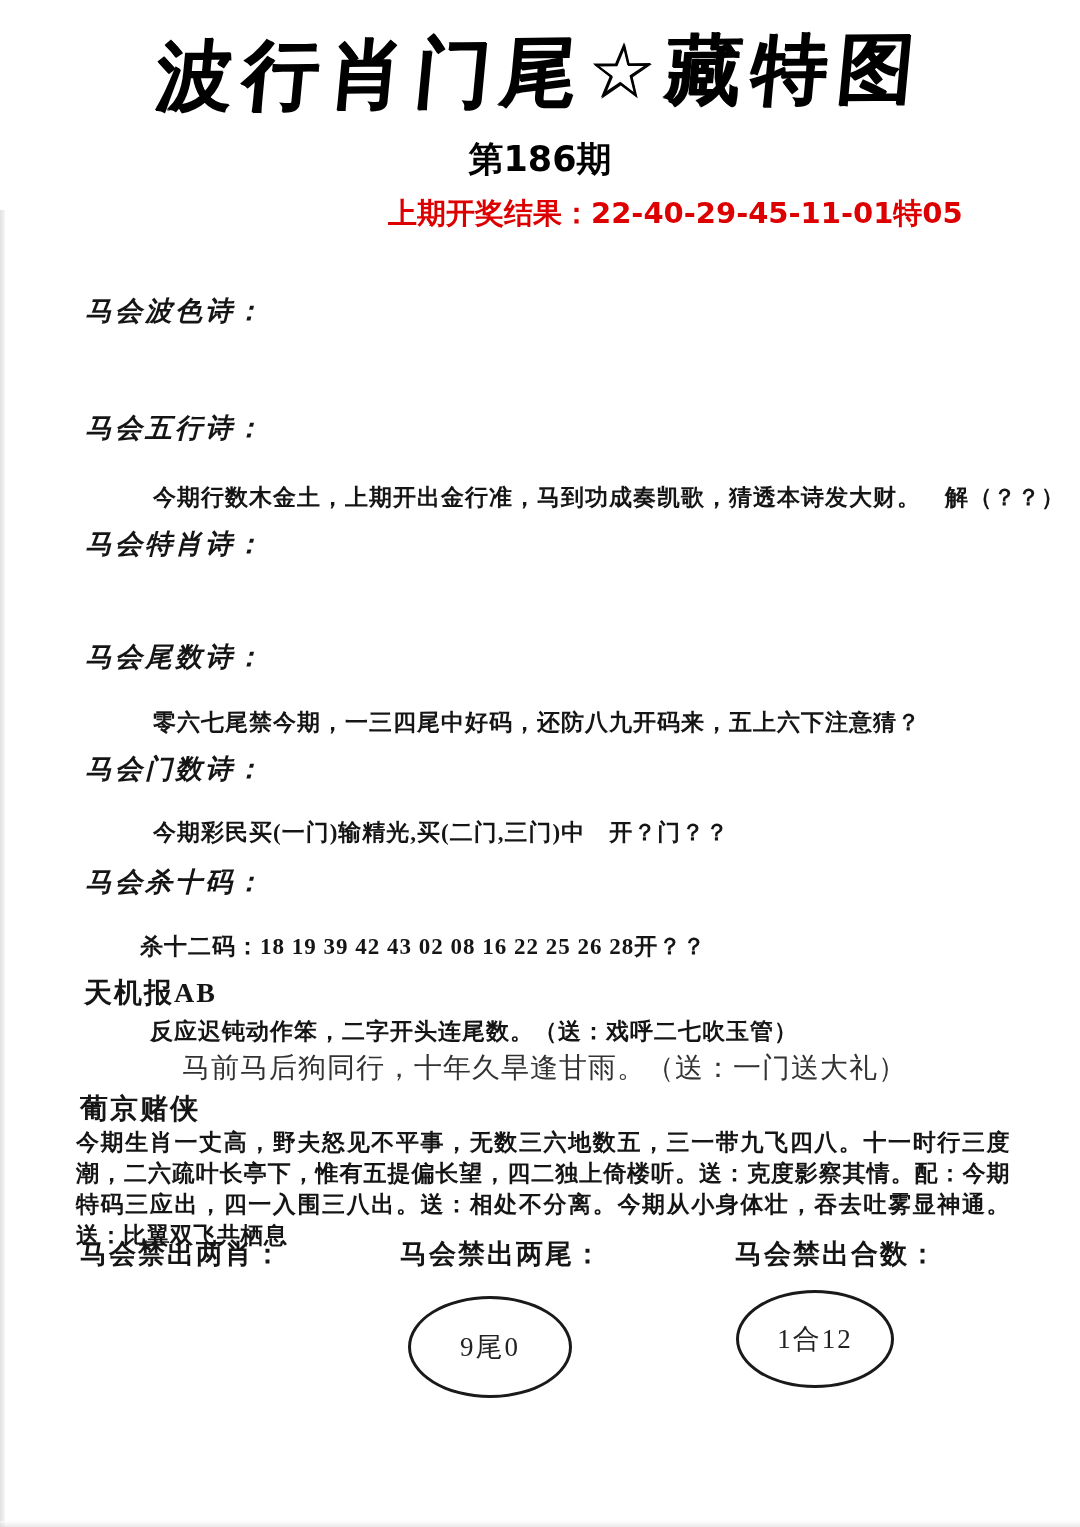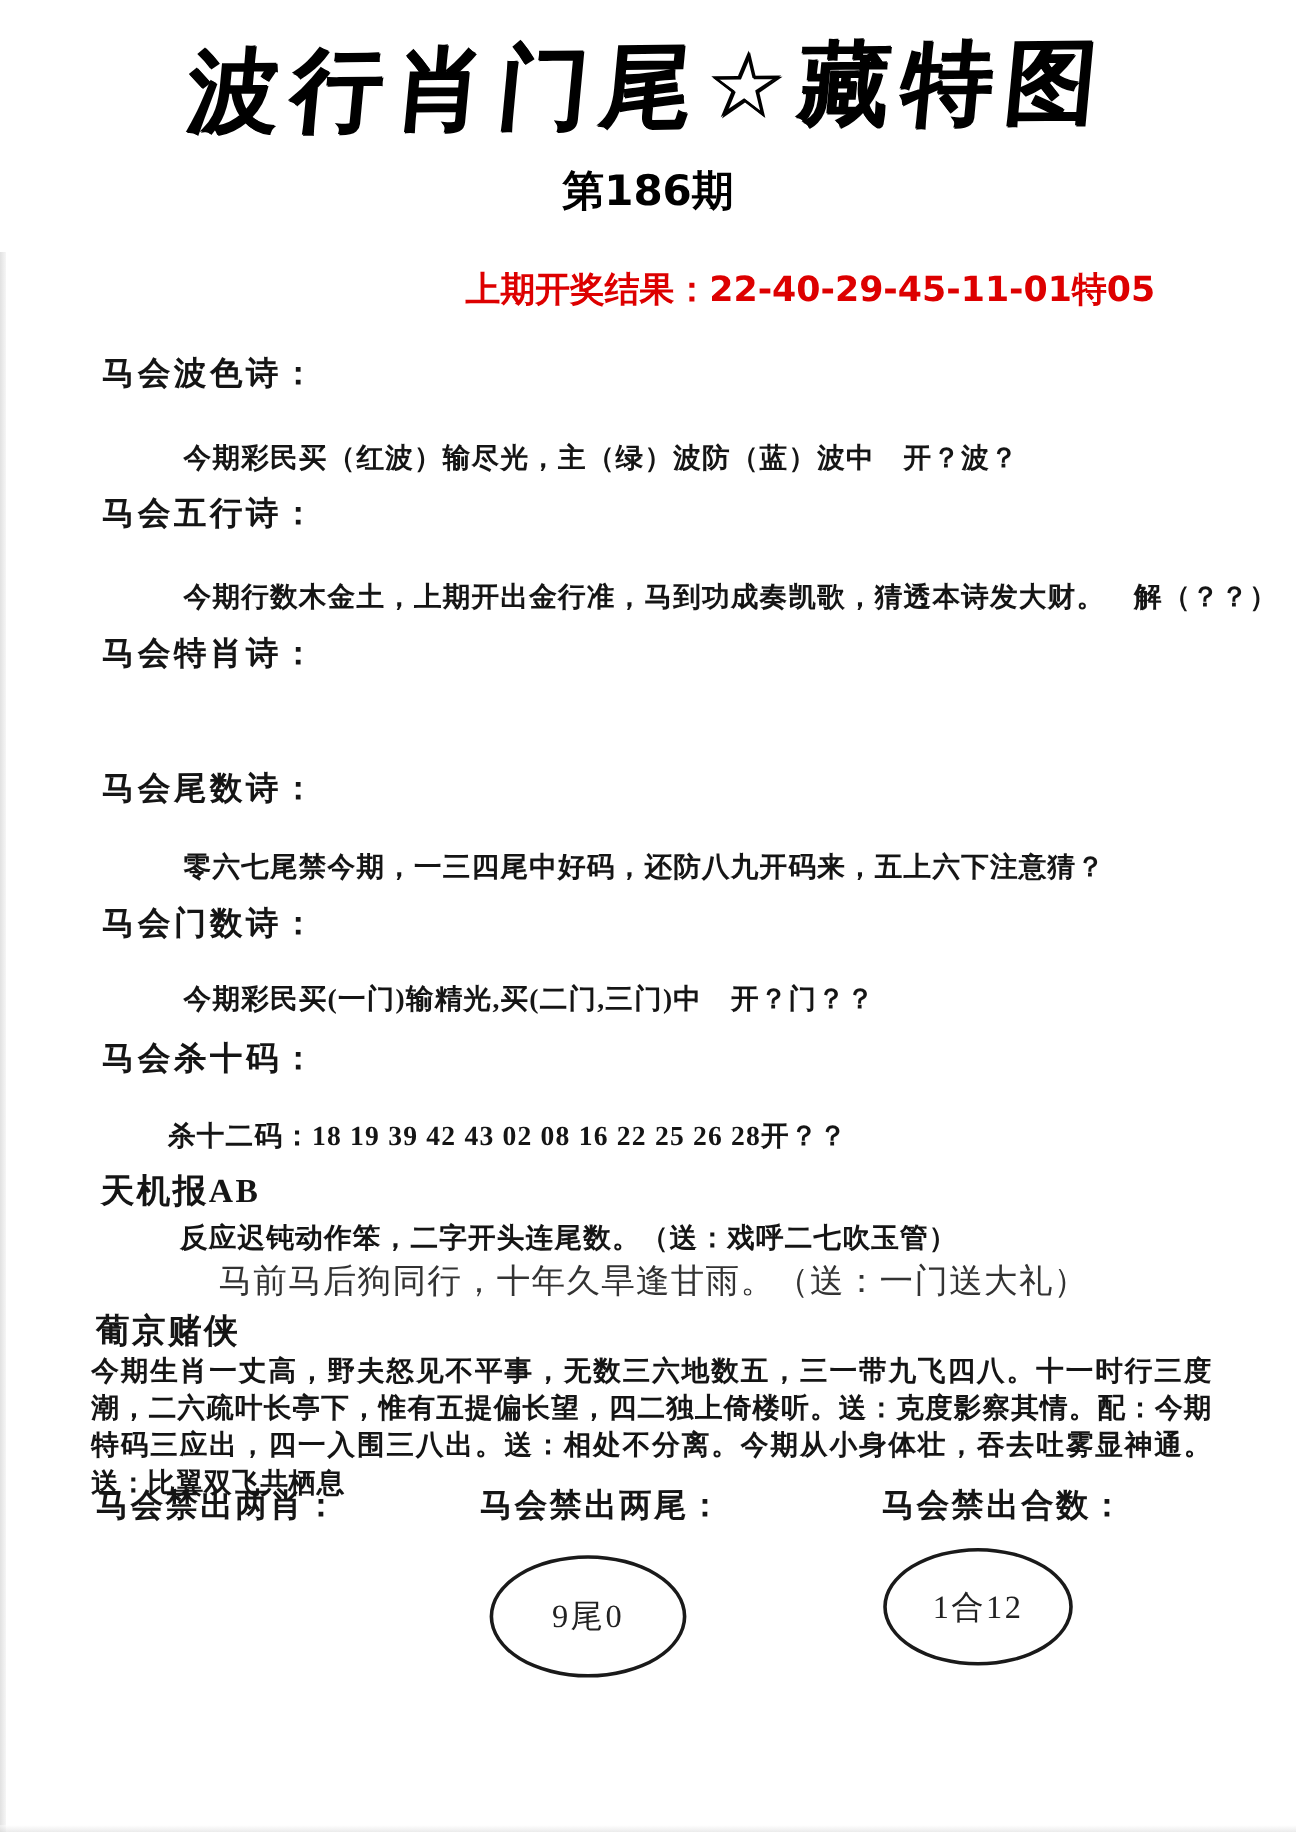--- a/index.html
+++ b/index.html
@@ -35,30 +35,30 @@
     position:absolute;left:0;right:0;top:136px;
     text-align:center;
     font-family:"DejaVu Sans", sans-serif;
     font-size:35px;font-weight:700;color:#000;
   }
   .last-result{
     position:absolute;left:388px;top:194px;
     font-family:"DejaVu Sans", sans-serif;
     font-size:29px;font-weight:700;color:#dd0000;
     white-space:nowrap;
-    margin-top:28px;
   }
   .provider{
     position:absolute;left:308px;top:243px;
     font-size:31px;font-weight:700;letter-spacing:2px;
   }
   .sec-header{
     position:absolute;left:85px;
     font-size:27px;font-weight:700;letter-spacing:3px;
     white-space:nowrap;
+    font-style:italic;
   }
   .sec-line{
     position:absolute;left:153px;
     font-size:23px;font-weight:700;letter-spacing:1px;
     white-space:nowrap;
   }
   .tj-header{
     position:absolute;left:84px;top:974px;
     font-size:28px;font-weight:700;letter-spacing:2px;
   }
@@ -97,21 +97,20 @@
 <div class="page">
 
   <h1 class="title">波行肖门尾☆藏特图</h1>
 
   <div class="issue">第186期</div>
 
   <div class="last-result">上期开奖结果：22-40-29-45-11-01特05</div>
 
 
   <div class="sec-header" style="top:293px">马会波色诗：</div>
-  <div class="sec-line" style="top:366px">今期彩民买（红波）输尽光，主（绿）波防（蓝）波中　开？波？</div>
 
   <div class="sec-header" style="top:410px">马会五行诗：</div>
   <div class="sec-line" style="top:482px">今期行数木金土，上期开出金行准，马到功成奏凯歌，猜透本诗发大财。　解（？？）</div>
 
   <div class="sec-header" style="top:526px">马会特肖诗：</div>
 
   <div class="sec-header" style="top:639px">马会尾数诗：</div>
   <div class="sec-line" style="top:707px">零六七尾禁今期，一三四尾中好码，还防八九开码来，五上六下注意猜？</div>
 
   <div class="sec-header" style="top:751px">马会门数诗：</div>

